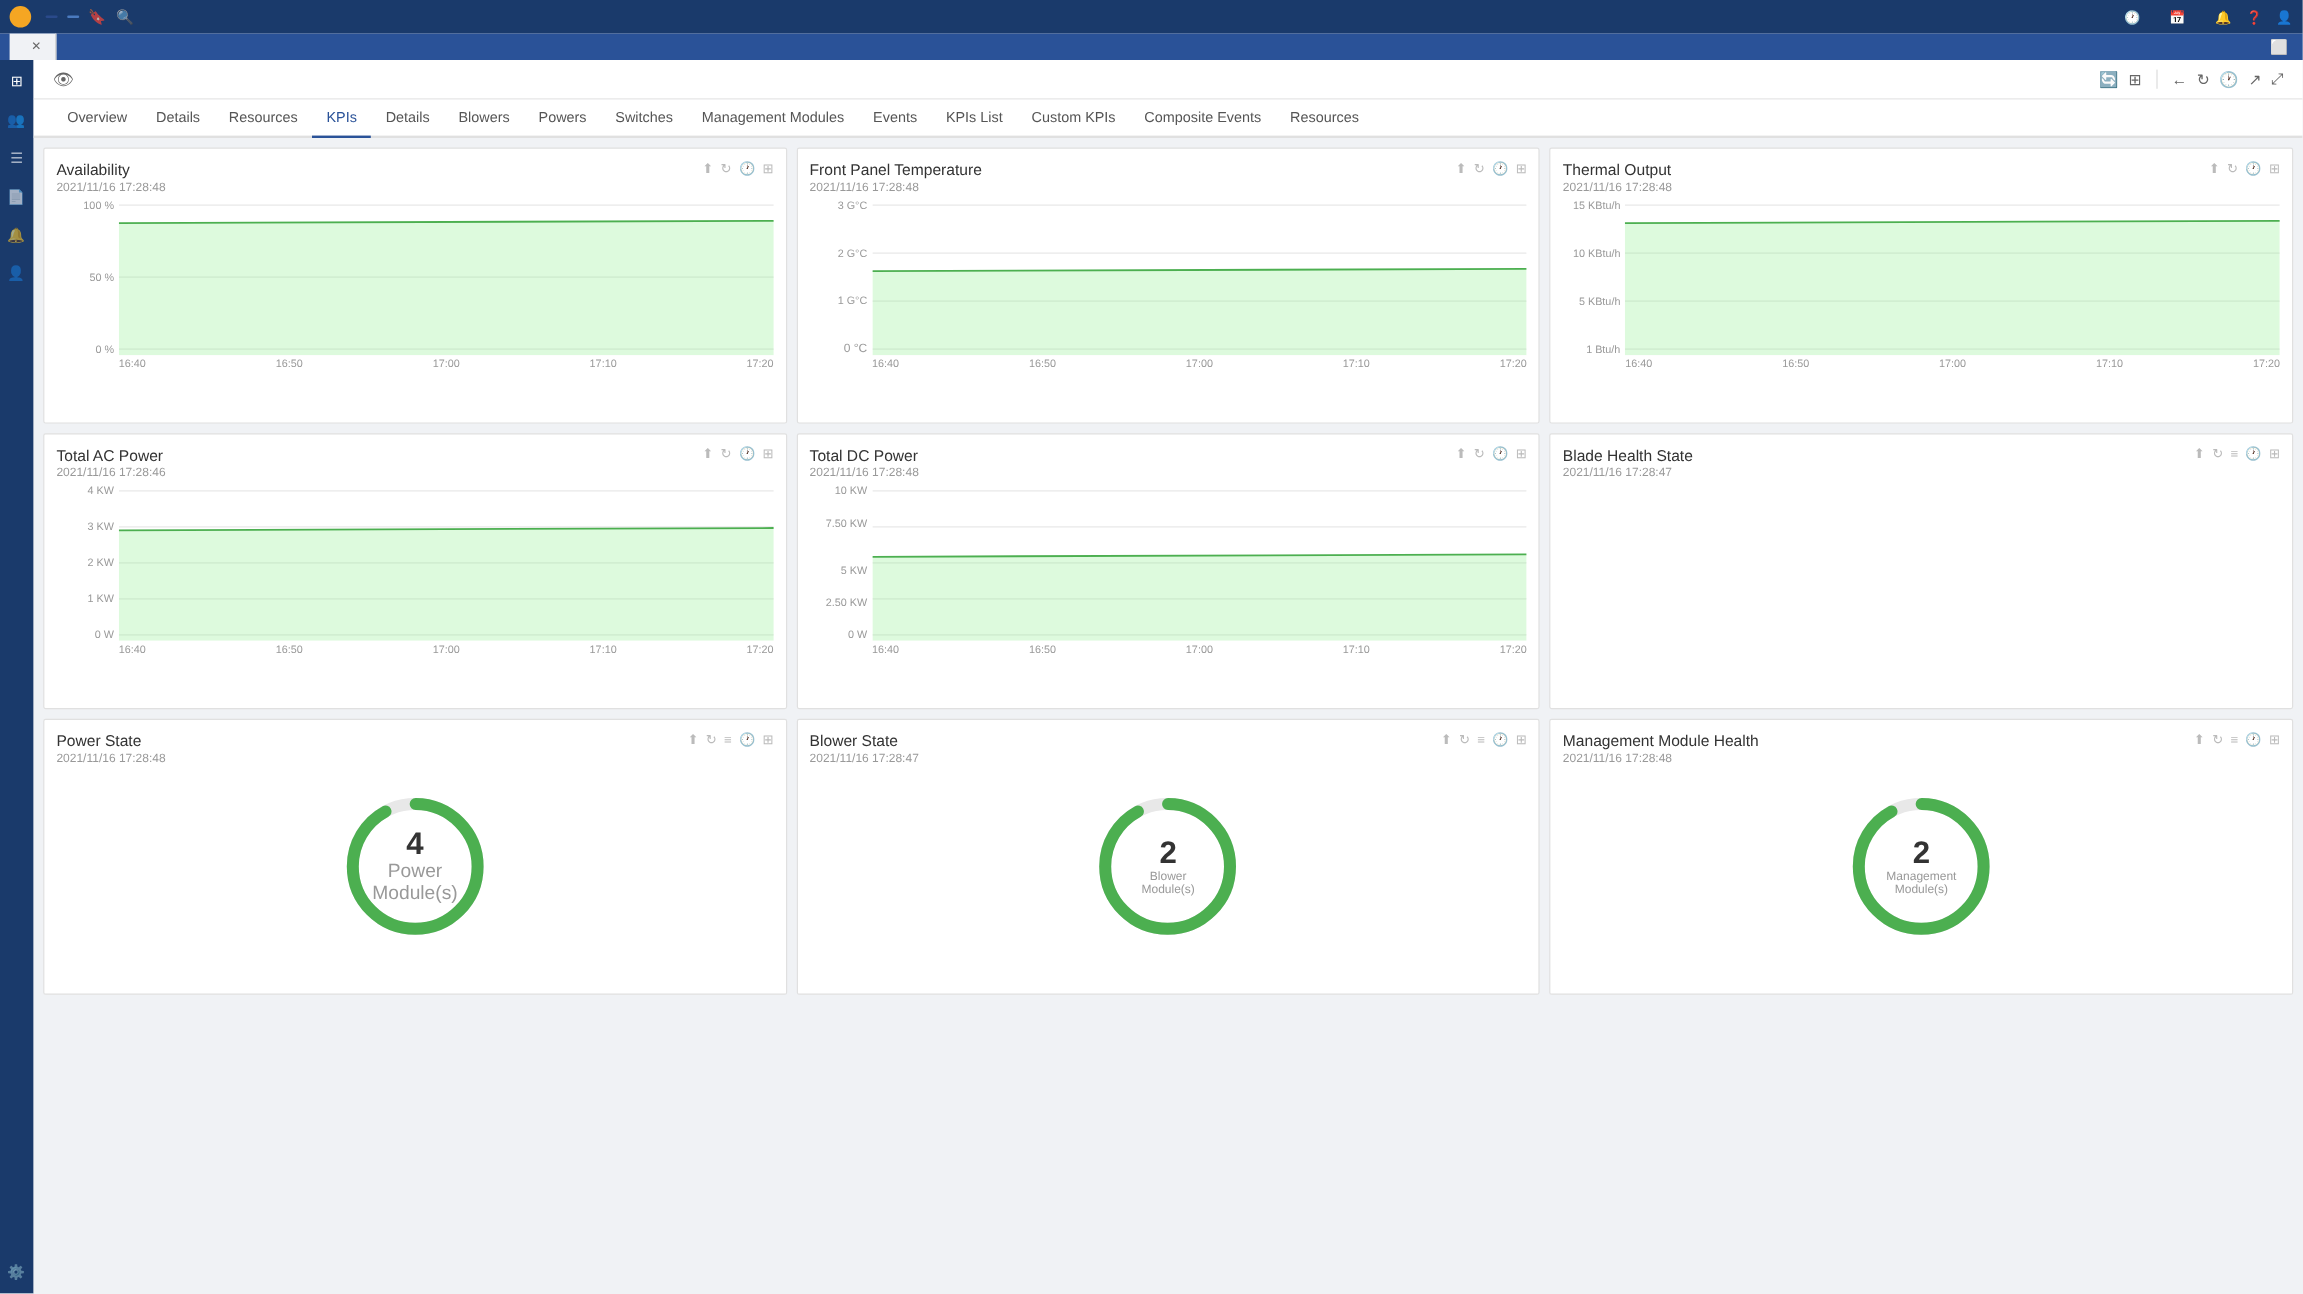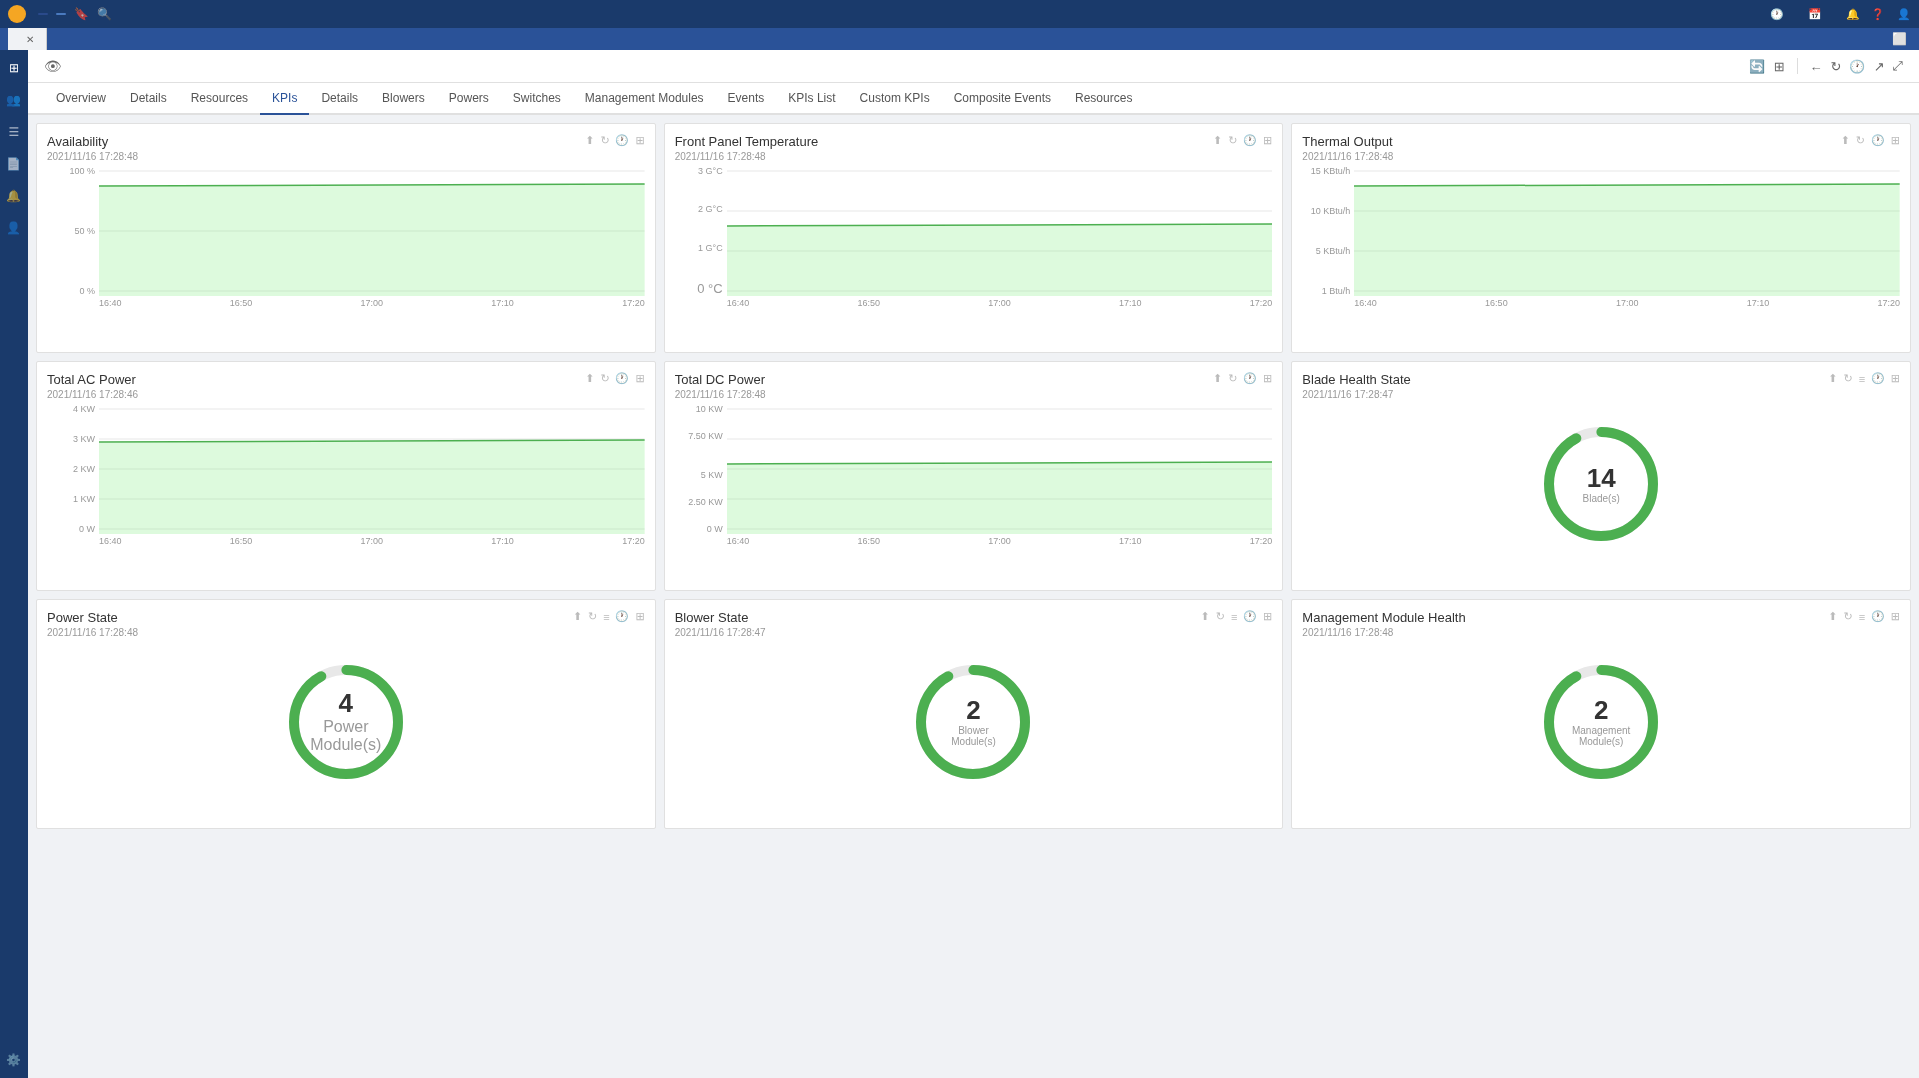--- a/index.html
+++ b/index.html
@@ -259,21 +259,21 @@
               <span class="kpi-action-icon" style="color: rgb(187, 187, 187); font-size: 11px;">🕐</span>
               <span class="kpi-action-icon" style="color: rgb(187, 187, 187); font-size: 11px;">⊞</span>
             </div>
           </div>
           <div>
             <div style="display: flex; width: 100%;">
               <div style="width: 52px; flex-shrink: 0; display: flex; flex-direction: column; justify-content: space-between; align-items: flex-end; padding-right: 4px; height: 130px;">
                 <span style="font-size: 9px; color: rgb(153, 153, 153); white-space: nowrap;">3 G°C</span>
                 <span style="font-size: 9px; color: rgb(153, 153, 153); white-space: nowrap;">2 G°C</span>
                 <span style="font-size: 9px; color: rgb(153, 153, 153); white-space: nowrap;">1 G°C</span>
-                <span style="font-size: 13px; color: rgb(153, 153, 153); white-space: nowrap;">0 °C</span>
+                <span style="font-size: 10px; color: rgb(153, 153, 153); white-space: nowrap;">0 °C</span>
               </div>
               <div style="flex: 1 1 0%; position: relative; height: 130px;"><svg width="100%" height="100%" preserveAspectRatio="none" viewBox="0 0 400 130">
                   <line x1="0" x2="400" y1="5" y2="5" stroke="#e8e8e8" stroke-width="1"></line>
                   <line x1="0" x2="400" y1="45" y2="45" stroke="#e8e8e8" stroke-width="1"></line>
                   <line x1="0" x2="400" y1="85" y2="85" stroke="#e8e8e8" stroke-width="1"></line>
                   <line x1="0" x2="400" y1="125" y2="125" stroke="#e8e8e8" stroke-width="1"></line>
                   <path d="M0,60 L400,58 L400,130 L0,130 Z" fill="rgba(144,238,144,0.3)"></path>
                   <path d="M0,60 L400,58" stroke="#4caf50" stroke-width="1.5" fill="none"></path>
                 </svg></div>
             </div>
@@ -414,29 +414,20 @@
               <div class="kpi-date">2021/11/16   17:28:47</div>
             </div>
             <div class="kpi-actions">
               <span class="kpi-action-icon" style="color: rgb(187, 187, 187); font-size: 11px;">⬆</span>
               <span class="kpi-action-icon" style="color: rgb(187, 187, 187); font-size: 11px;">↻</span>
               <span class="kpi-action-icon" style="color: rgb(187, 187, 187); font-size: 11px;">≡</span>
               <span class="kpi-action-icon" style="color: rgb(187, 187, 187); font-size: 11px;">🕐</span>
               <span class="kpi-action-icon" style="color: rgb(187, 187, 187); font-size: 11px;">⊞</span>
             </div>
           </div>
-          <div style="display: flex; justify-content: center; align-items: center; height: 160px;">
-            <div style="position: relative; width: 130px; height: 130px;"><svg width="130" height="130" viewBox="0 0 130 130">
-                <circle cx="65" cy="65" r="52" fill="none" stroke="#e8e8e8" stroke-width="10"></circle>
-                <circle cx="65" cy="65" r="52" fill="none" stroke="#4caf50" stroke-width="10" stroke-dasharray="300.58758509547147 26.13805087786708" stroke-dashoffset="81.68140899333463" stroke-linecap="round"></circle>
-              </svg><div style="position: absolute; top: 50%; left: 50%; transform: translate(-50%, -50%); text-align: center;">
-                <div style="font-size: 26px; font-weight: bold; color: rgb(51, 51, 51); line-height: 1;">14</div>
-                <div style="font-size: 10px; color: rgb(153, 153, 153); margin-top: 2px;">Blade(s)</div>
-              </div></div>
-          </div>
         </div>
         <div class="kpi-card">
           <div class="kpi-header">
             <div class="kpi-title-block">
               <div class="kpi-title">Power State</div>
               <div class="kpi-date">2021/11/16   17:28:48</div>
             </div>
             <div class="kpi-actions">
               <span class="kpi-action-icon" style="color: rgb(187, 187, 187); font-size: 11px;">⬆</span>
               <span class="kpi-action-icon" style="color: rgb(187, 187, 187); font-size: 11px;">↻</span>

